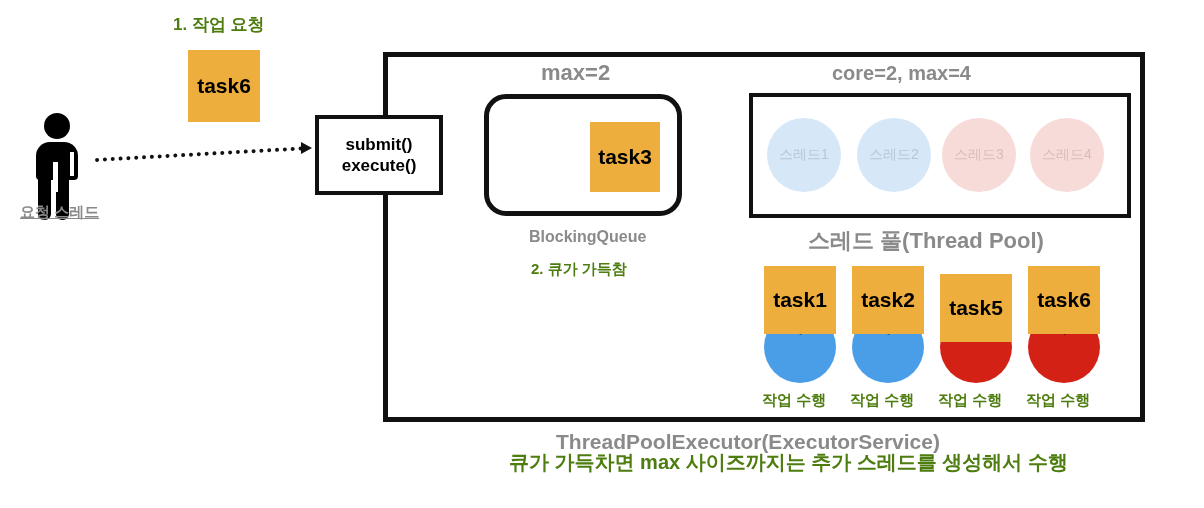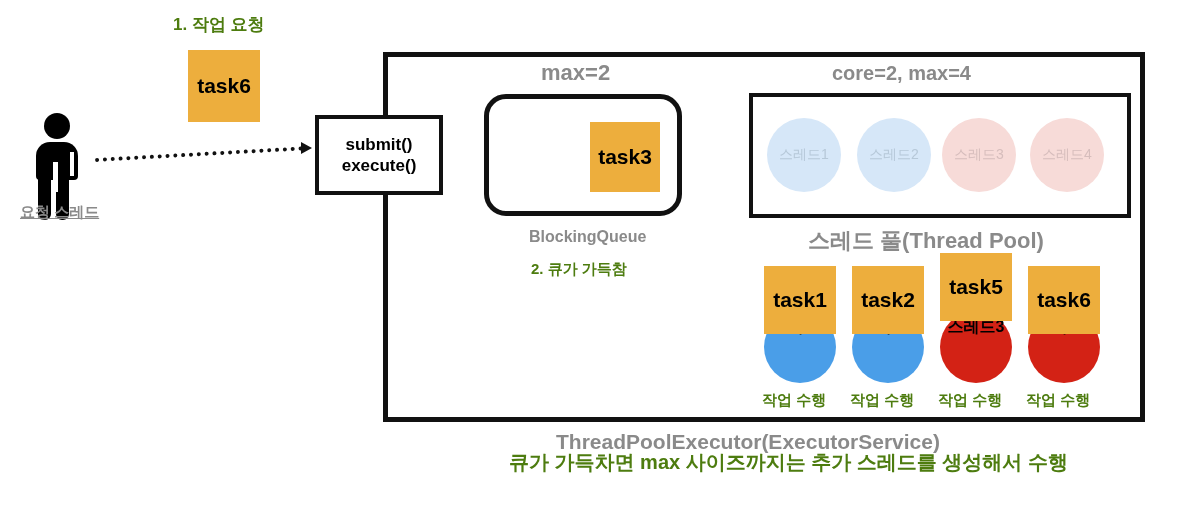--- a/index.html
+++ b/index.html
@@ -208,21 +208,21 @@
 
   <div class="worker-circle blue" style="left:764px; top:311px; width:72px; height:72px;">스레드1</div>
   <div class="task worker-task" style="left:764px; top:266px; width:72px; height:68px;">task1</div>
   <div class="txt" style="left:762px; top:391px; font-size:15px;">작업 수행</div>
 
   <div class="worker-circle blue" style="left:852px; top:311px; width:72px; height:72px;">스레드2</div>
   <div class="task worker-task" style="left:852px; top:266px; width:72px; height:68px;">task2</div>
   <div class="txt" style="left:850px; top:391px; font-size:15px;">작업 수행</div>
 
   <div class="worker-circle red" style="left:940px; top:311px; width:72px; height:72px;">스레드3</div>
-  <div class="task worker-task" style="left:940px; top:253px; width:72px; height:68px;">task5</div>
+  <div class="task worker-task" style="left:940px; top:274px; width:72px; height:68px;">task5</div>
   <div class="txt" style="left:938px; top:391px; font-size:15px;">작업 수행</div>
 
   <div class="worker-circle red" style="left:1028px; top:311px; width:72px; height:72px;">스레드4</div>
   <div class="task worker-task" style="left:1028px; top:266px; width:72px; height:68px;">task6</div>
   <div class="txt" style="left:1026px; top:391px; font-size:15px;">작업 수행</div>
 
   <div class="txt gray" style="left:556px; top:430px; font-size:21px;">ThreadPoolExecutor(ExecutorService)</div>
 
 
   <div class="txt" style="left:477px; top:451px; font-size:20px;margin-left:32px;">큐가 가득차면 max 사이즈까지는 추가 스레드를 생성해서 수행</div>

